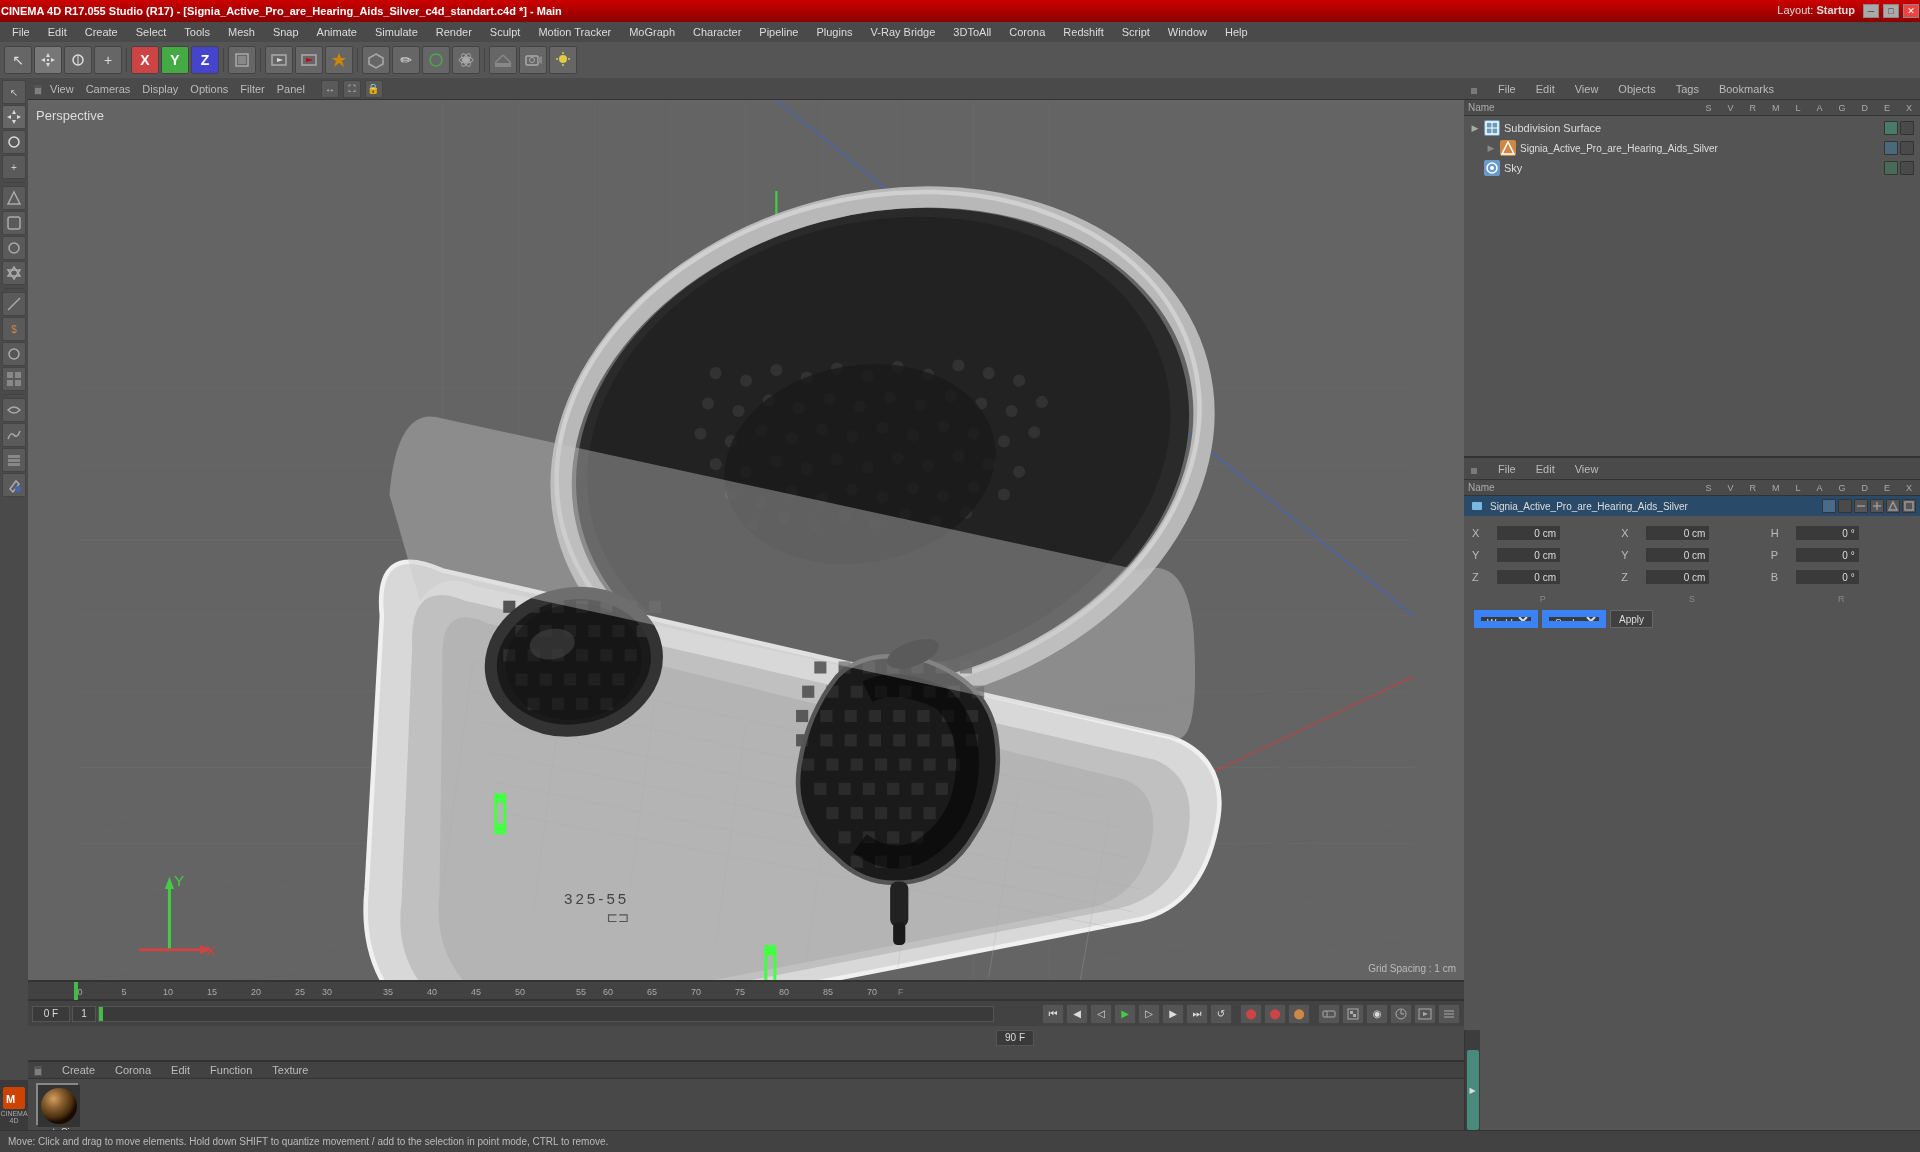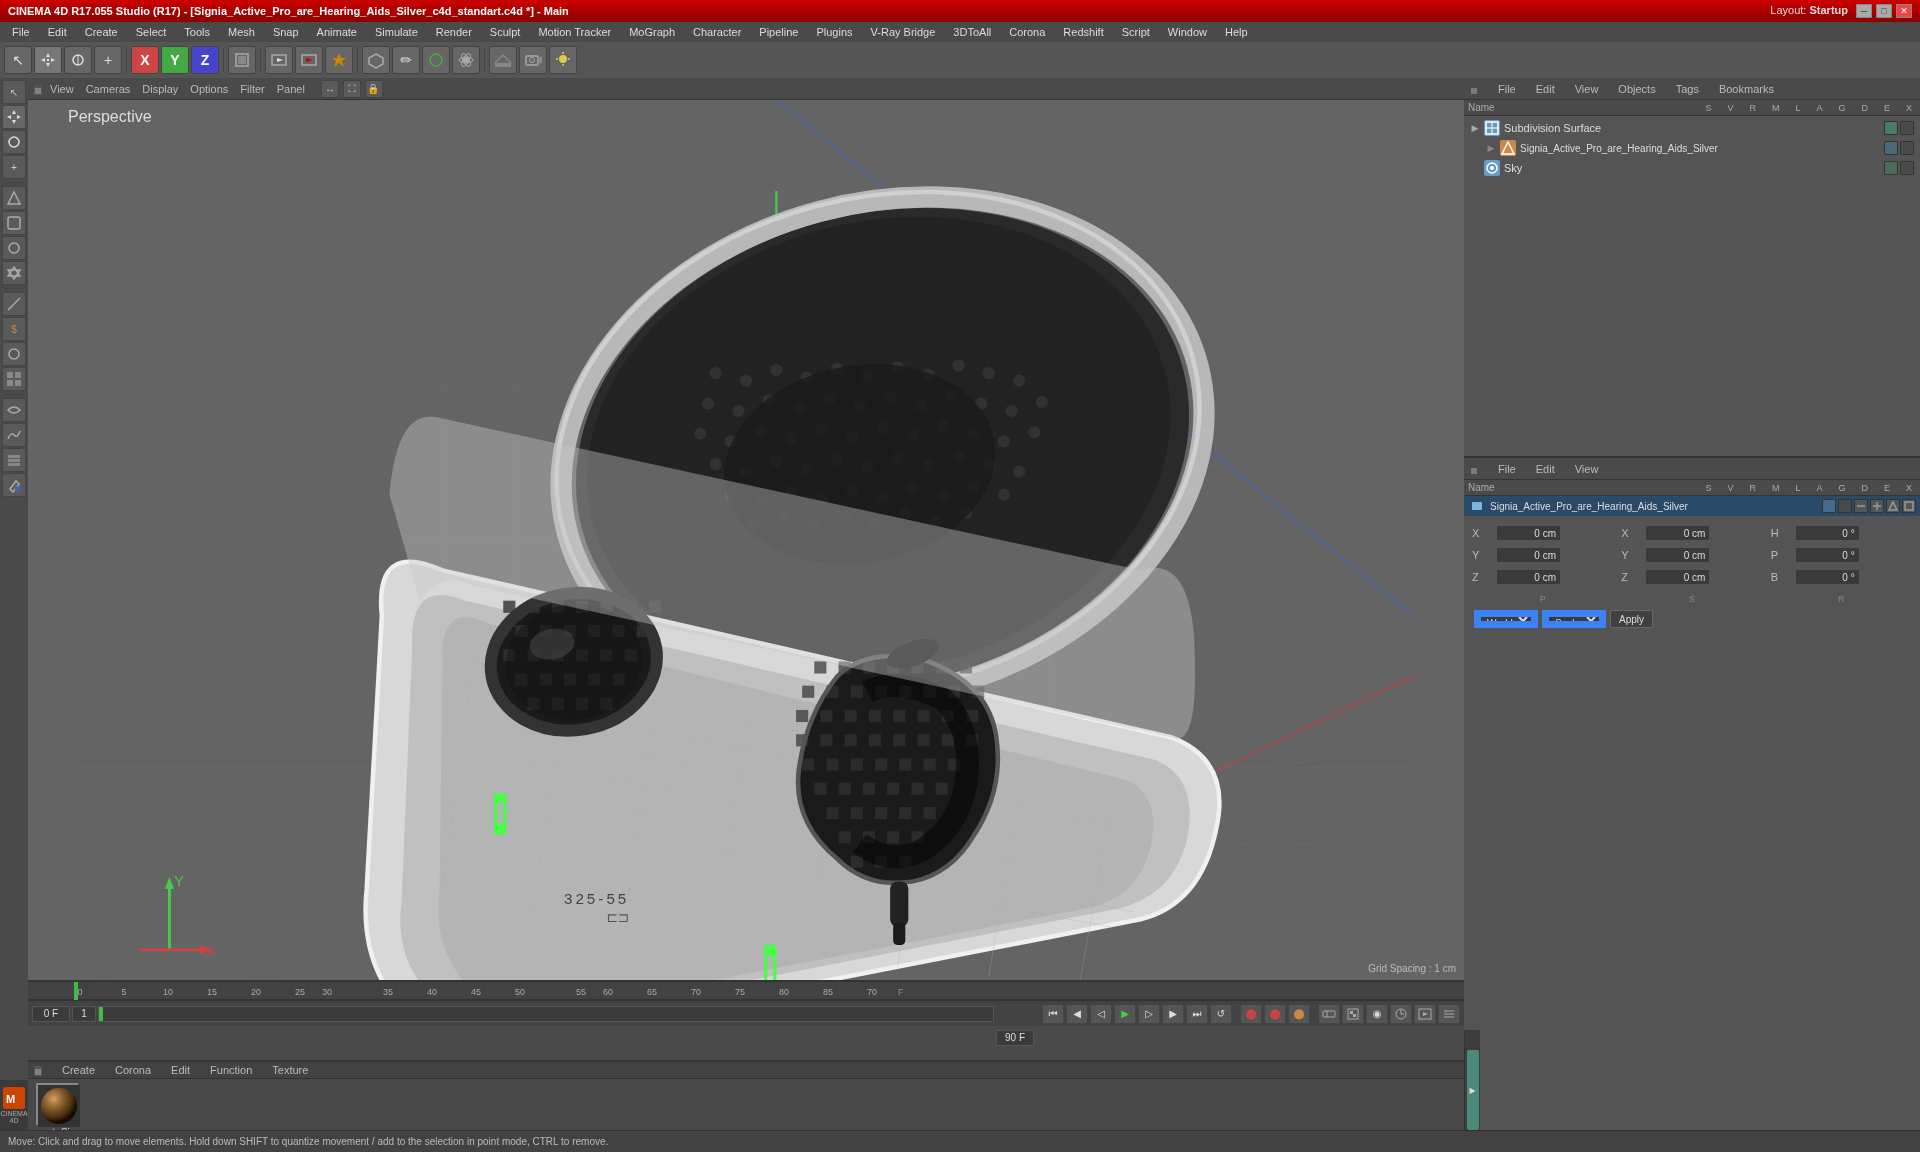--- a/index.html
+++ b/index.html
@@ -15,21 +15,21 @@
     }
 
     
     #title-bar {
       width: 100%;
       height: 22px;
       background: linear-gradient(to bottom, #c00, #8b0000);
       display: flex;
       align-items: center;
       justify-content: space-between;
-      padding: 0 8px;
+      padding: 0 1px;
       position: absolute;
       top: 0;
       left: 0;
       z-index: 100;
     }
     #title-bar .title-text {
       color: white;
       font-size: 11px;
       font-weight: bold;
     }
@@ -177,24 +177,23 @@
       background: #646464;
       position: relative;
       overflow: hidden;
     }
 
     
     .perspective-label {
       position: absolute;
       top: 8px;
       left: 8px;
-      font-size: 16px;
+      font-size: 13px;
       color: #ddd;
       z-index: 10;
-      margin-left: 32px;
     }
 
     
     .grid-spacing-label {
       position: absolute;
       bottom: 6px;
       right: 8px;
       font-size: 10px;
       color: #bbb;
     }

